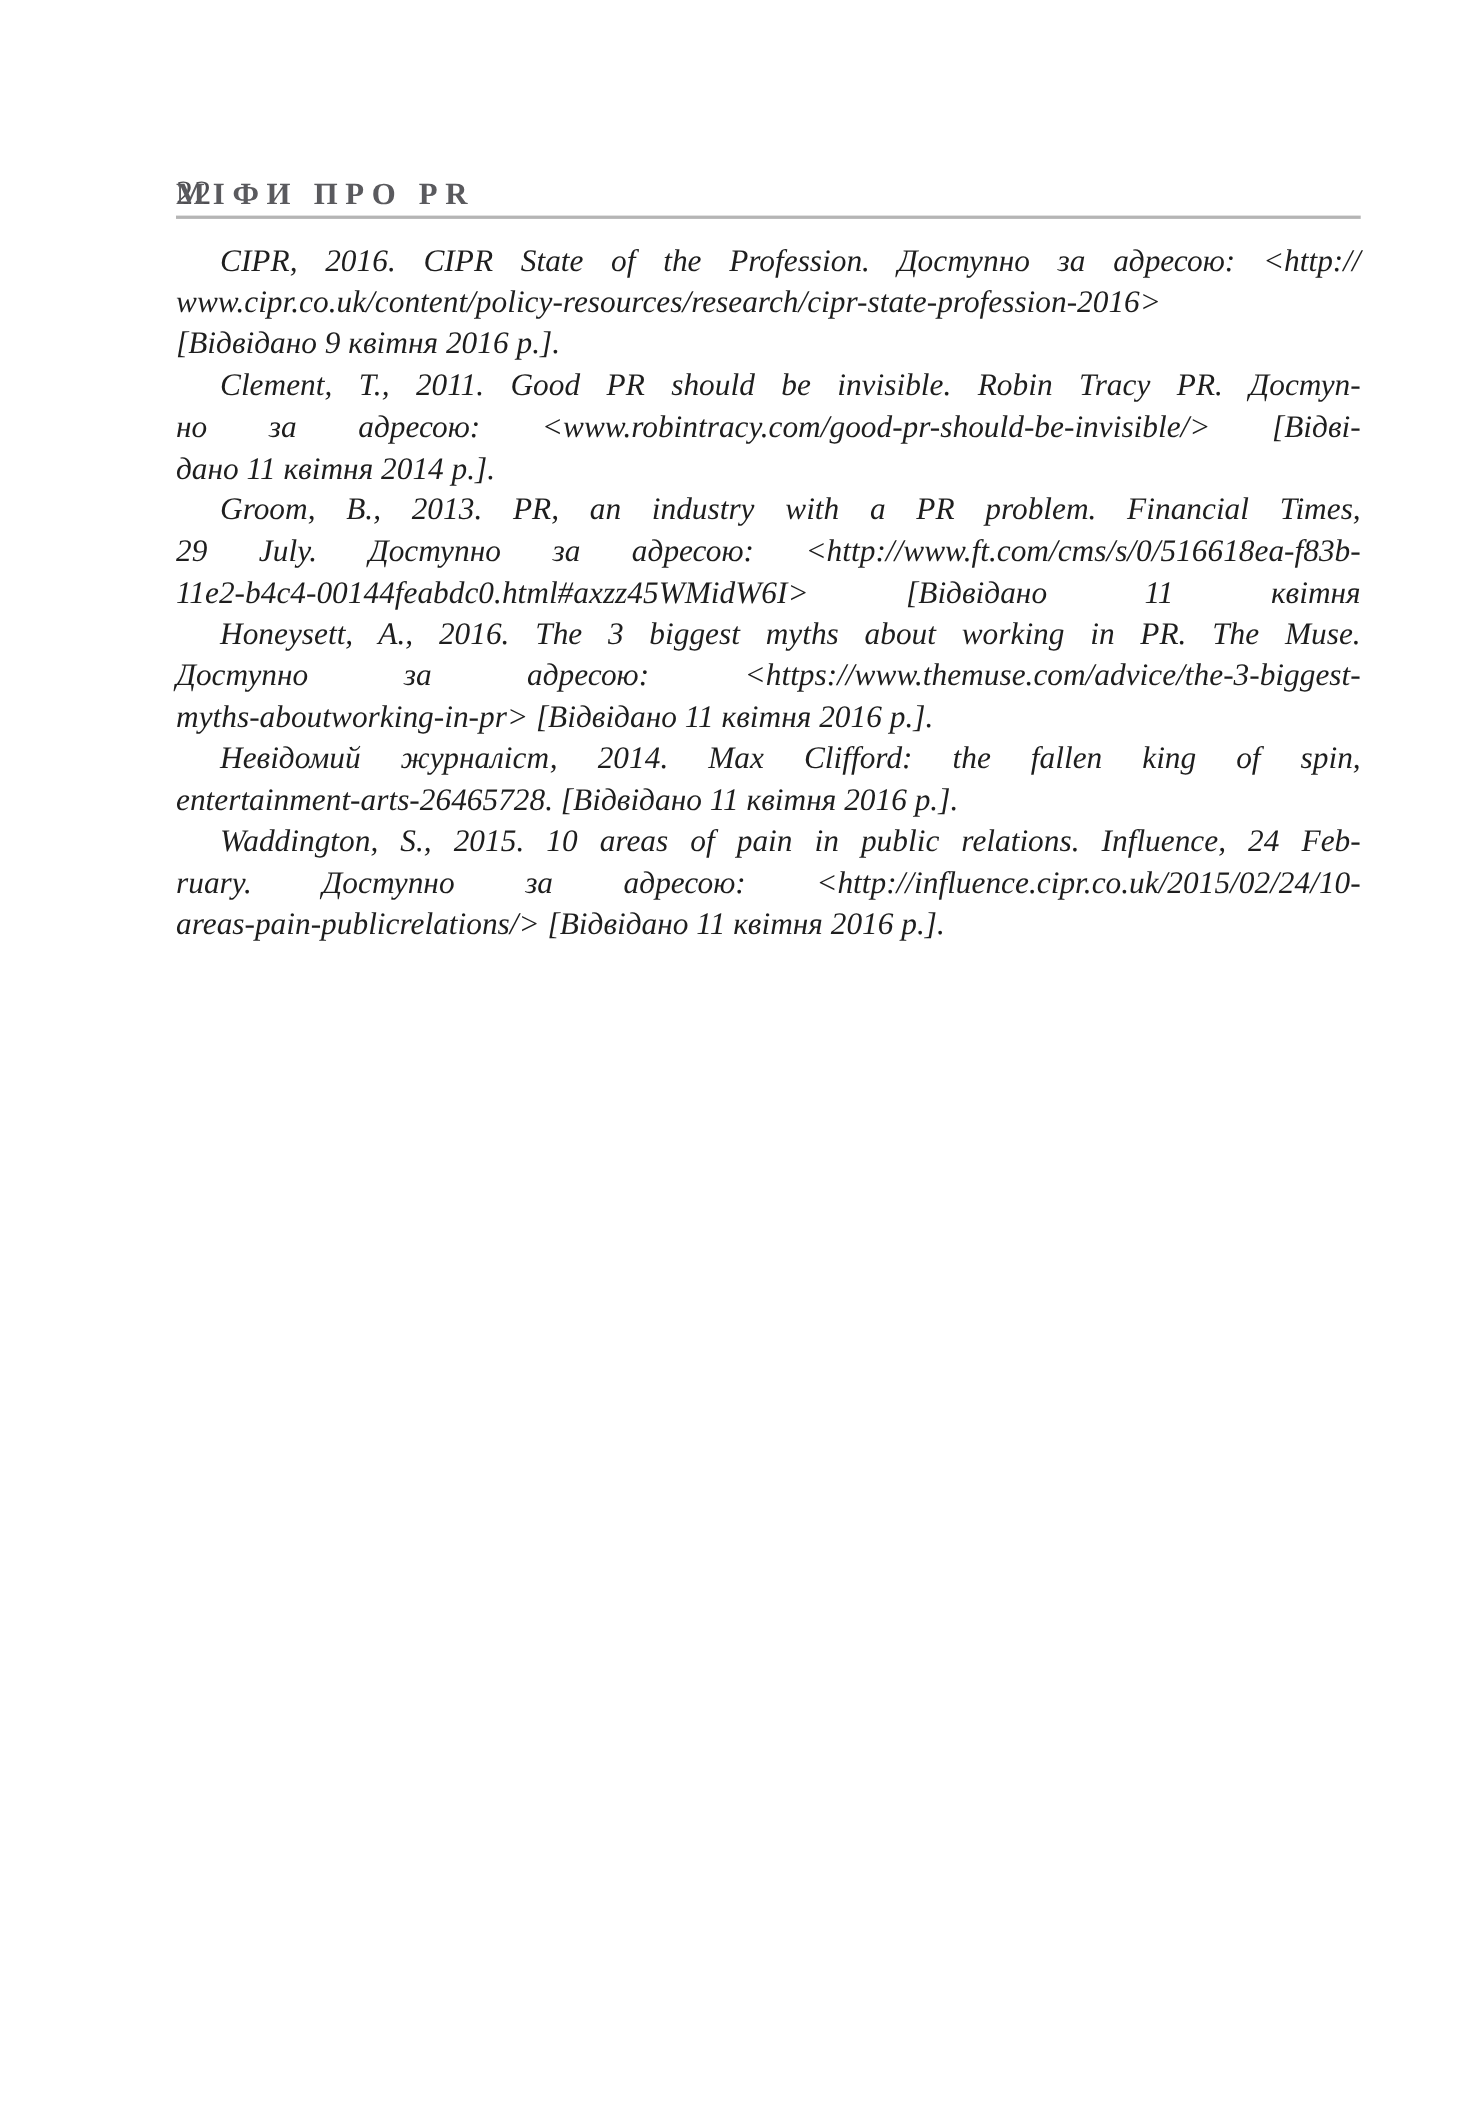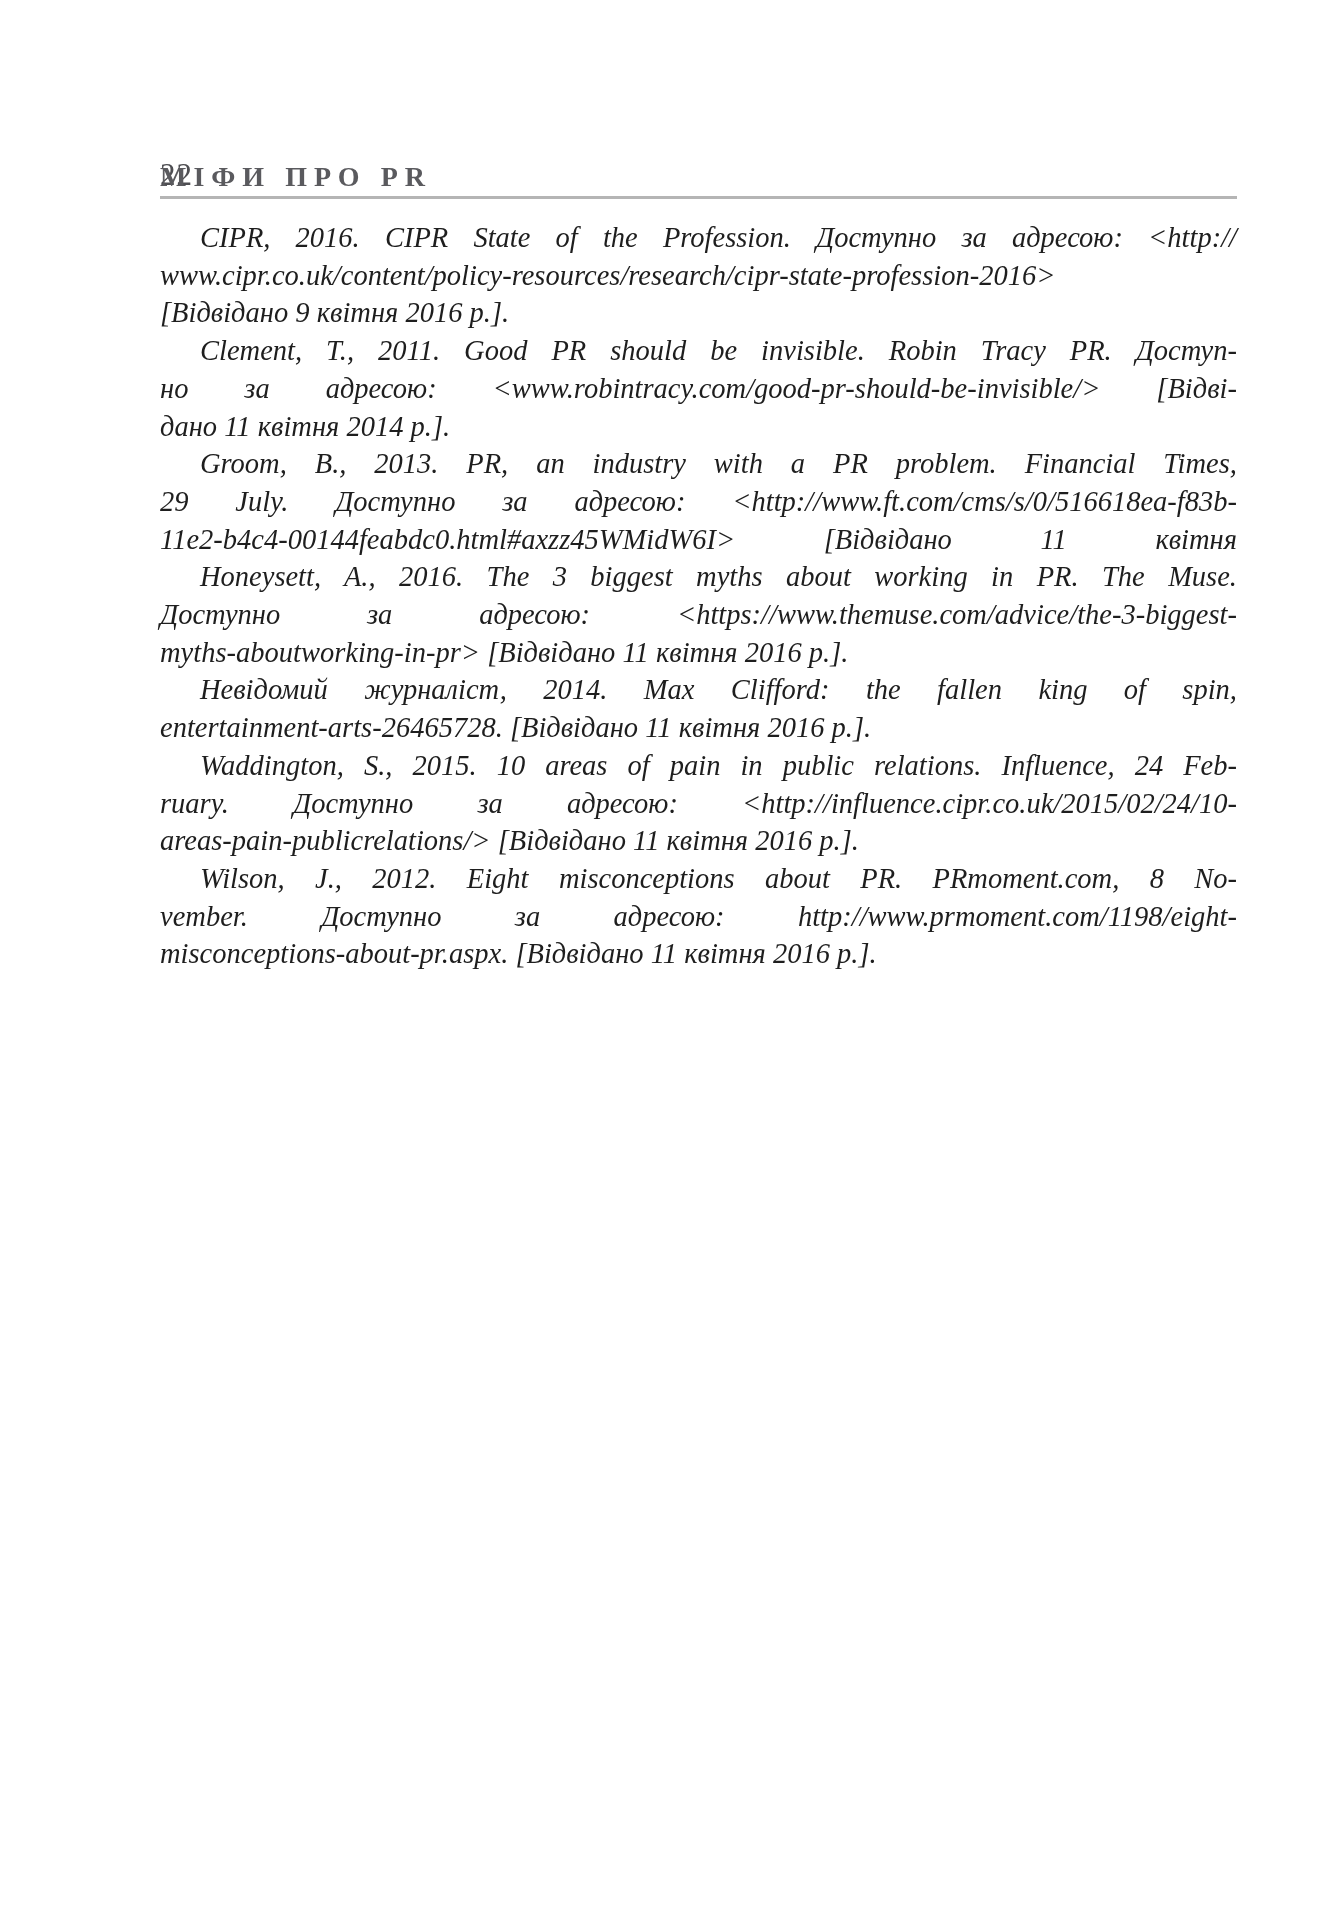--- a/index.html
+++ b/index.html
@@ -111,20 +111,15 @@
       <div class="line first">Невідомий журналіст, 2014. Max Clifford: the fallen king of spin,</div>
       <div class="line last">entertainment-arts-26465728. [Відвідано 11 квітня 2016 р.].</div>
     </div>
 
     <div class="ref">
       <div class="line first">Waddington, S., 2015. 10 areas of pain in public relations. Influence, 24 Feb-</div>
       <div class="line">ruary. Доступно за адресою: &lt;http://influence.cipr.co.uk/2015/02/24/10-</div>
       <div class="line last">areas-pain-publicrelations/&gt; [Відвідано 11 квітня 2016 р.].</div>
     </div>
 
-    <div class="ref">
-      <div class="line first">Wilson, J., 2012. Eight misconceptions about PR. PRmoment.com, 8 No-</div>
-      <div class="line">vember. Доступно за адресою: http://www.prmoment.com/1198/eight-</div>
-      <div class="line last">misconceptions-about-pr.aspx. [Відвідано 11 квітня 2016 р.].</div>
-    </div>
 
   </div>
 </div>
 
 </body></html>

